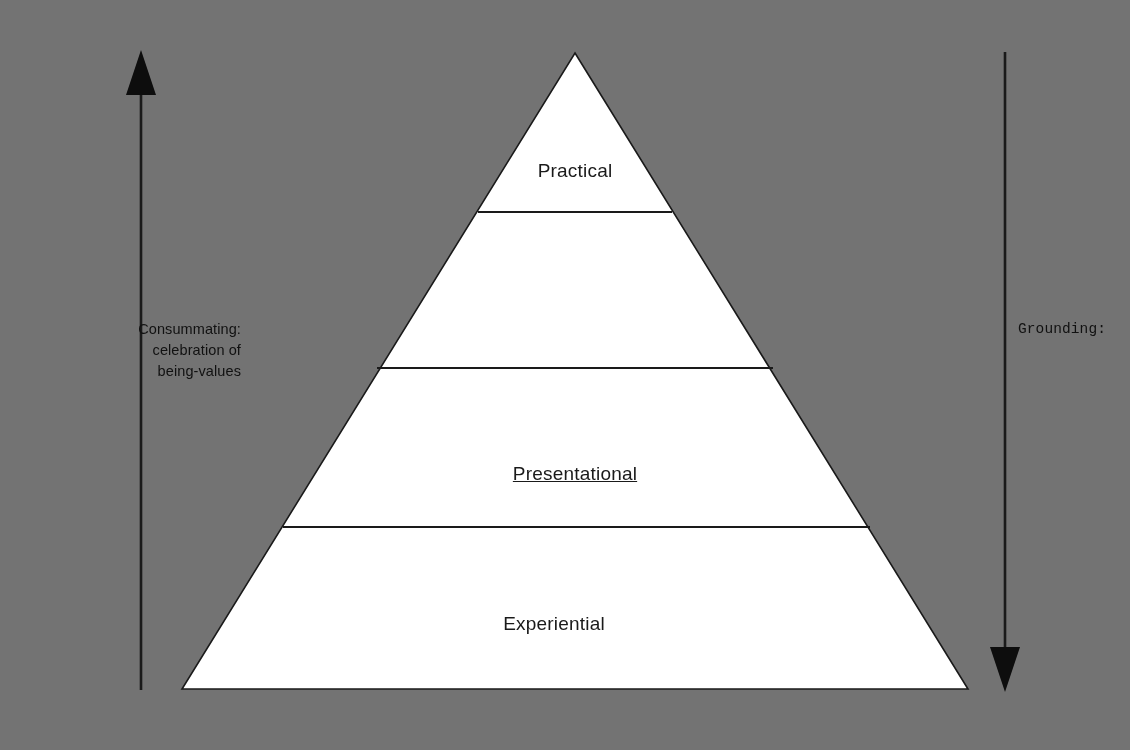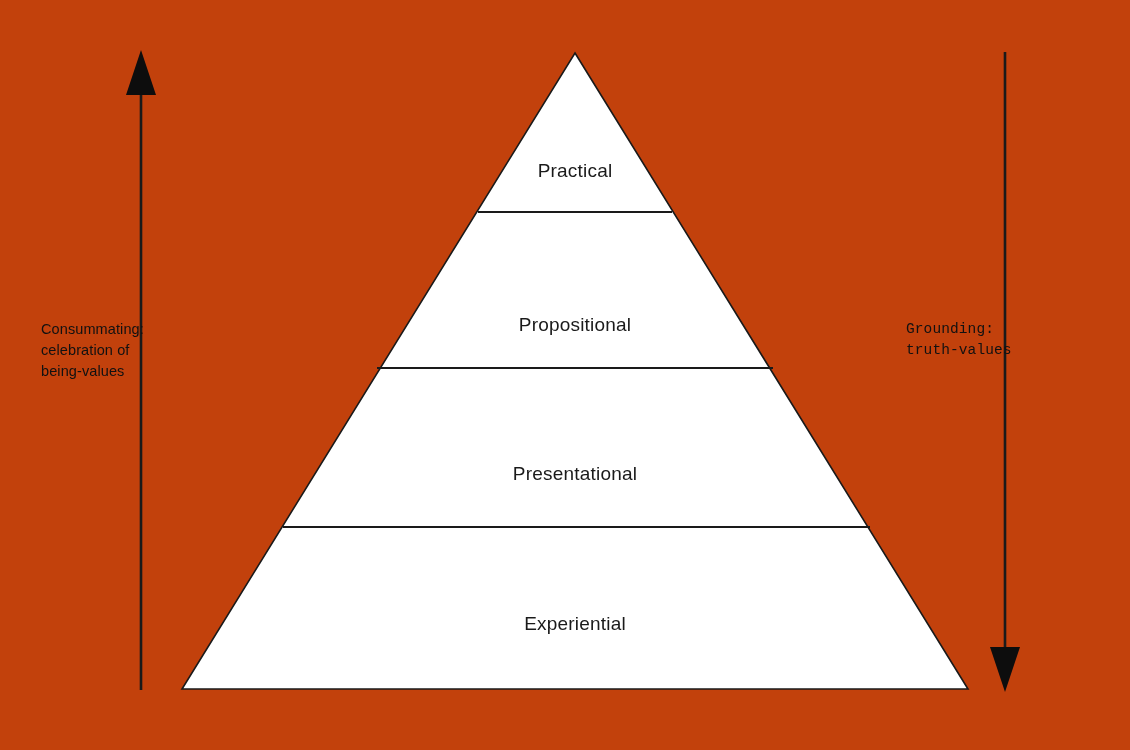--- a/index.html
+++ b/index.html
@@ -11,21 +11,21 @@
     width: 1130px;
     height: 750px;
     font-family: "Liberation Sans", sans-serif;
     color: #000000;
     overflow: hidden;
   }
   #diagram-root {
     position: relative;
     width: 1130px;
     height: 750px;
-    background: #c2410c;
+    background: #737373;
   }
   #diagram-svg {
     position: absolute;
     left: 0;
     top: 0;
     width: 1130px;
     height: 750px;
     display: block;
   }
   .overlay-layer {
@@ -40,26 +40,26 @@
     position: absolute;
     text-align: center;
     font-size: 19px;
     line-height: 22px;
     color: #1a1a1a;
     white-space: nowrap;
     letter-spacing: 0.2px;
   }
   .tier-label.practical      { left: 375px; width: 400px; top: 160px; }
   .tier-label.propositional  { left: 375px; width: 400px; top: 314px; }
-  .tier-label.presentational { left: 375px; width: 400px; top: 463px; }
-  .tier-label.experiential   { left: 375px; width: 400px; top: 613px; }
+  .tier-label.presentational { left: 375px; width: 400px; top: 463px; text-decoration: underline; }
+  .tier-label.experiential   { left: 354px; width: 400px; top: 613px; }
 
   .side-label {
     position: absolute;
-    text-align: left;
+    text-align: right;
     font-size: 14.5px;
     line-height: 21px;
     color: #111111;
     letter-spacing: 0.1px;
   }
   .side-label .line { display: block; white-space: nowrap; }
   .side-label.left  { left: 41px;  width: 200px; top: 319px; }
   .side-label.right { left: 906px; width: 200px; top: 319px; font-family: Liberation Mono, monospace; }
 </style>
 </head>
@@ -83,31 +83,29 @@
     <g>
       <line x1="1005" y1="52" x2="1005" y2="652" stroke="#1a1a1a" stroke-width="2.6"></line>
       <polygon points="1005,692 990,647 1020,647" fill="#0d0d0d"></polygon>
     </g>
   </svg>
 
   <div class="overlay-layer">
 
     <div class="tier-label practical">Practical</div>
 
-    <div class="tier-label propositional">Propositional</div>
 
     <div class="tier-label presentational">Presentational</div>
 
     <div class="tier-label experiential">Experiential</div>
 
     <div class="side-label left">
       <span class="line">Consummating:</span>
       <span class="line">celebration of</span>
       <span class="line">being-values</span>
     </div>
 
     <div class="side-label right">
       <span class="line">Grounding:</span>
-      <span class="line">truth-values</span>
     </div>
 
   </div>
 </div>
 
 </body></html>

